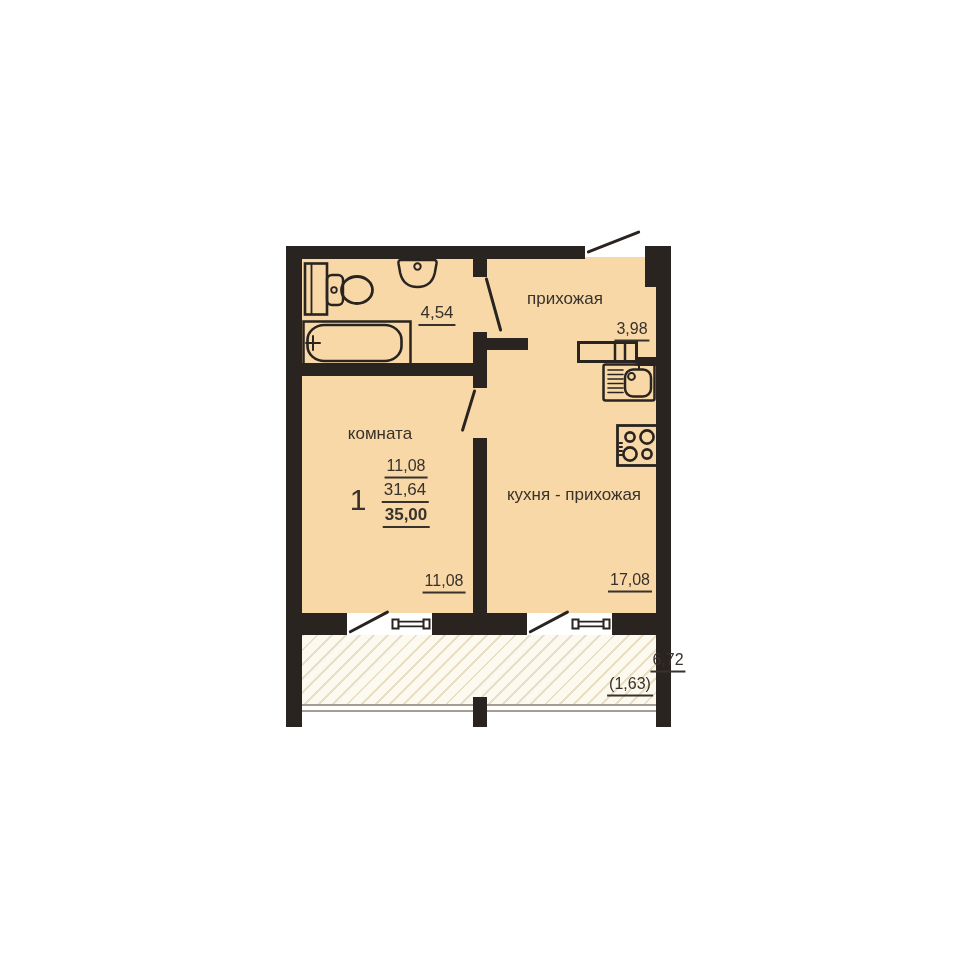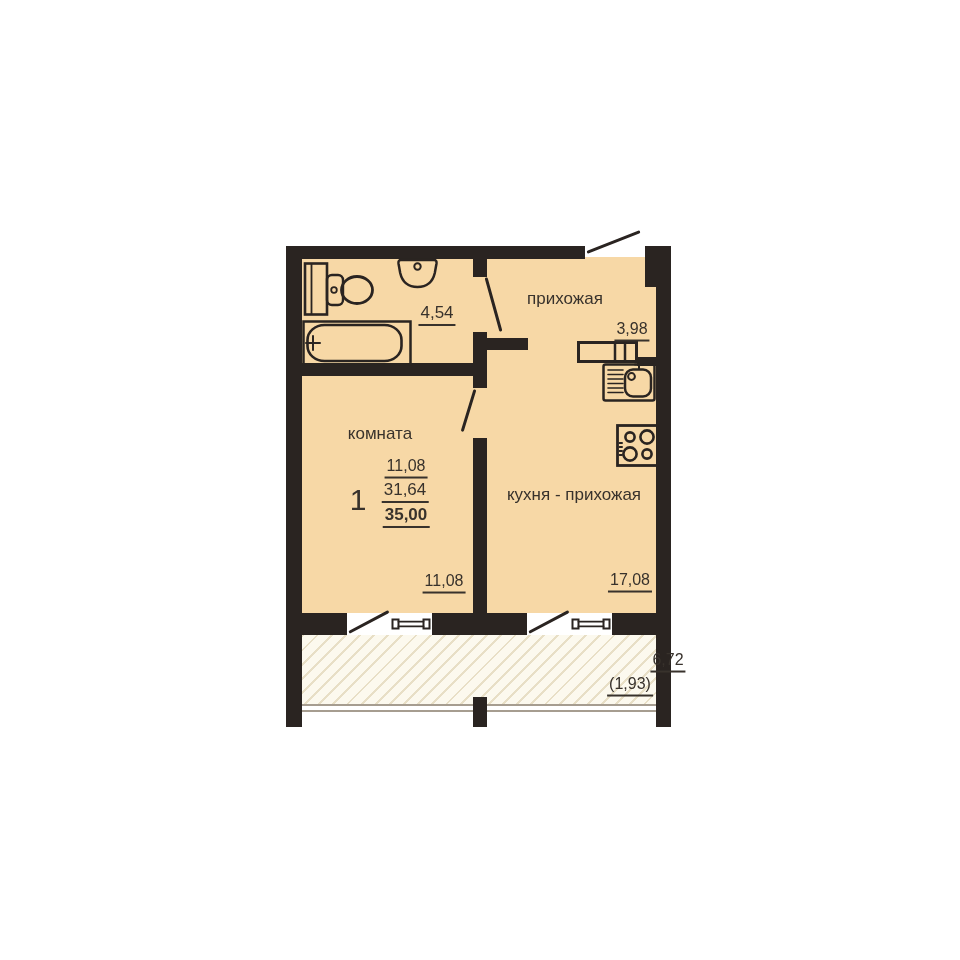--- a/index.html
+++ b/index.html
@@ -136,15 +136,15 @@
   <div class="lbl fs16 u" style="left:406px;top:468px;">11,08</div>
   <div class="lbl fs17 u" style="left:405px;top:492px;">31,64</div>
   <div class="lbl fs17 u" style="left:406px;top:517px;font-weight:bold;">35,00</div>
 
   <div class="lbl fs17" style="left:574px;top:495px;">кухня - прихожая</div>
 
   <div class="lbl fs16 u" style="left:444px;top:583px;">11,08</div>
   <div class="lbl fs16 u" style="left:630px;top:582px;">17,08</div>
 
   <div class="lbl fs16 u" style="left:631px;top:662px;margin-left:37px;">6,72</div>
-  <div class="lbl fs16 u" style="left:630px;top:686px;">(1,93)</div>
+  <div class="lbl fs16 u" style="left:630px;top:686px;">(1,63)</div>
 
 </div>
 
 </body></html>

